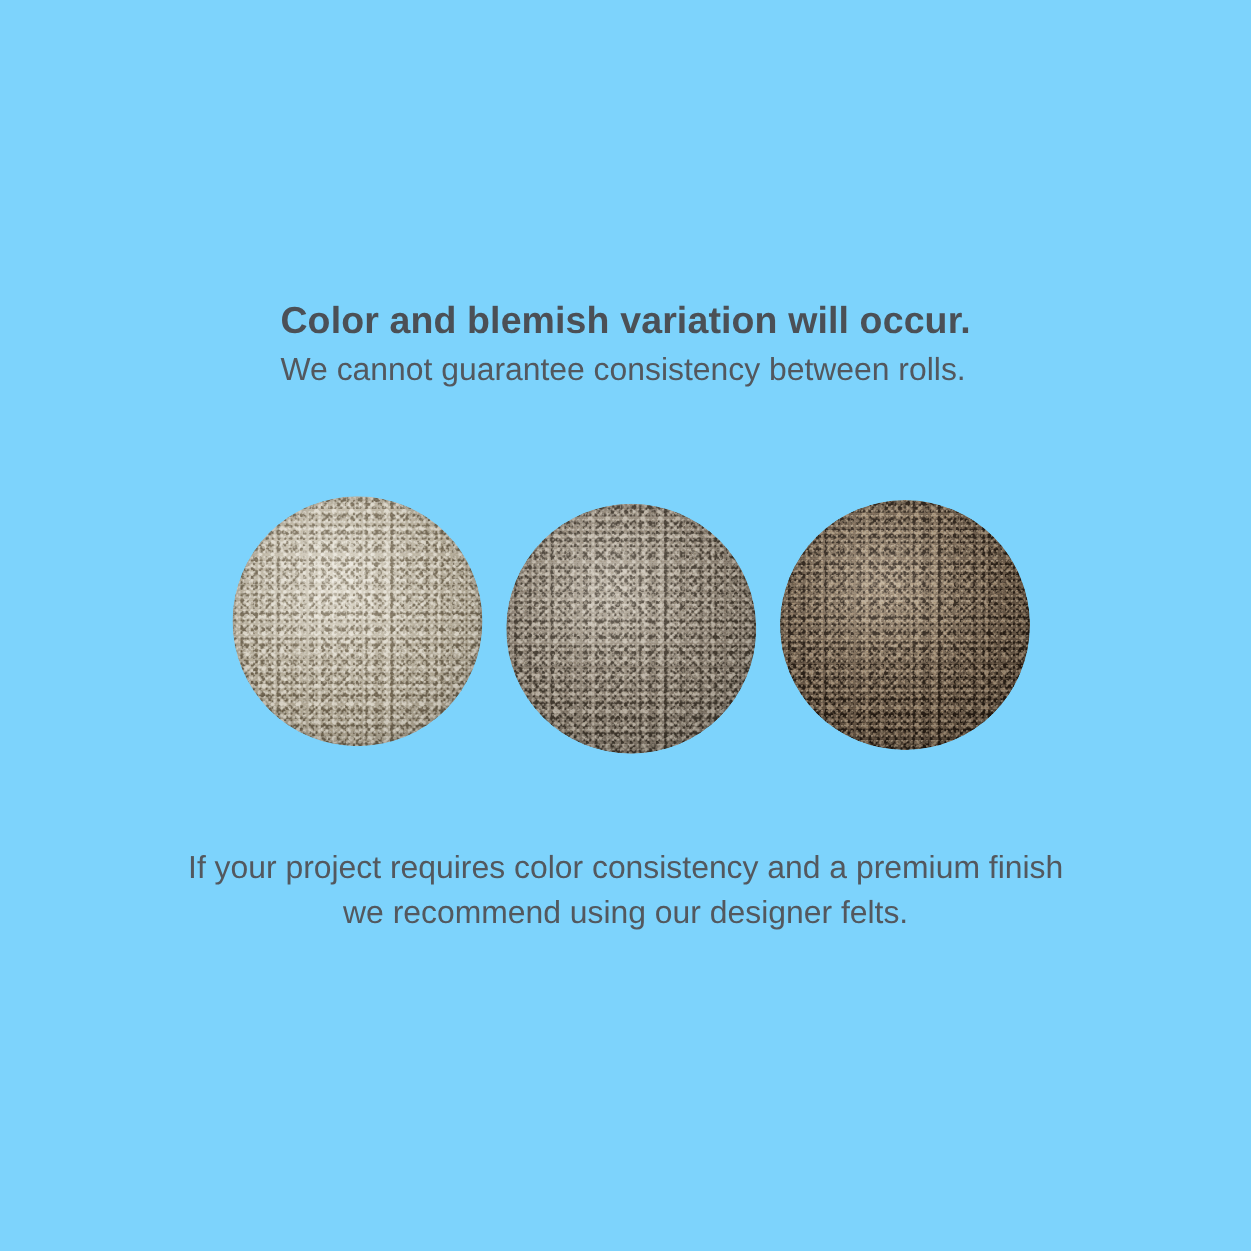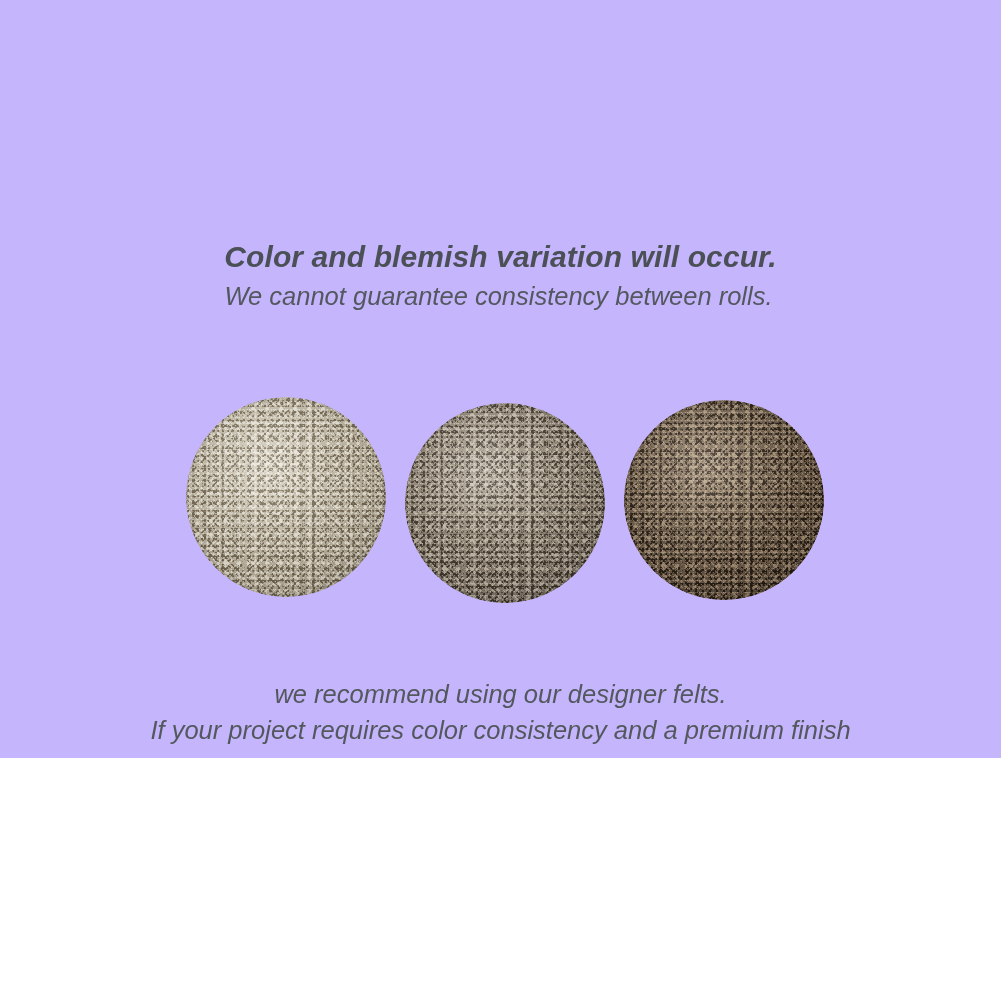--- a/index.html
+++ b/index.html
@@ -12,24 +12,23 @@
     width: 1001px;
     height: 1001px;
     font-family: "Liberation Sans", sans-serif;
     -webkit-font-smoothing: antialiased;
     overflow: hidden;
   }
 
   .canvas {
     position: relative;
     width: 1001px;
-    height: 758px;
-    background: #c4b5fd;
+    height: 1001px;
+    background: #7dd3fc;
     box-sizing: border-box;
-    font-style: italic;
   }
 
   
   .heading-block {
     position: absolute;
     top: 238px;
     left: 0;
     width: 1001px;
     text-align: center;
   }
@@ -181,17 +180,17 @@
       <div class="felt felt-speckle" style="background-image: radial-gradient(circle at 25% 30%, rgb(70, 57, 44) 0px, rgb(70, 57, 44) 1.1px, transparent 1.4px), radial-gradient(circle at 70% 60%, rgb(70, 57, 44) 0px, rgb(70, 57, 44) 1.5px, transparent 1.9px), radial-gradient(circle at 45% 80%, rgb(70, 57, 44) 0px, rgb(70, 57, 44) 0.8px, transparent 1.1px), radial-gradient(circle at 85% 20%, rgb(70, 57, 44) 0px, rgb(70, 57, 44) 1.8px, transparent 2.3px), radial-gradient(circle at 10% 70%, rgb(70, 57, 44) 0px, rgb(70, 57, 44) 1.2px, transparent 1.6px);"></div>
       <div class="felt felt-speckle-light" style="background-image: radial-gradient(circle at 60% 25%, rgb(154, 136, 112) 0px, rgb(154, 136, 112) 1px, transparent 1.4px), radial-gradient(circle at 20% 65%, rgb(154, 136, 112) 0px, rgb(154, 136, 112) 1.4px, transparent 1.8px), radial-gradient(circle at 80% 85%, rgb(154, 136, 112) 0px, rgb(154, 136, 112) 1.7px, transparent 2.2px), radial-gradient(circle at 35% 15%, rgb(154, 136, 112) 0px, rgb(154, 136, 112) 0.7px, transparent 1px);"></div>
       <div class="felt felt-fiber" style="background-image: radial-gradient(circle at 30% 40%, rgb(51, 42, 32) 0px, rgb(51, 42, 32) 0.5px, transparent 0.8px), radial-gradient(circle at 75% 70%, rgb(154, 136, 112) 0px, rgb(154, 136, 112) 0.5px, transparent 0.8px), radial-gradient(circle at 50% 90%, rgb(51, 42, 32) 0px, rgb(51, 42, 32) 0.4px, transparent 0.7px);"></div>
       <div class="felt felt-shade"></div>
       <div class="felt felt-edge"></div>
     </div>
 
   </div>
 
   <div class="footer-block">
+    <p class="footer-line">If your project requires color consistency and a premium finish</p>
     <p class="footer-line">we recommend using our designer felts.</p>
-    <p class="footer-line">If your project requires color consistency and a premium finish</p>
   </div>
 
 </div>
 
 </body></html>

